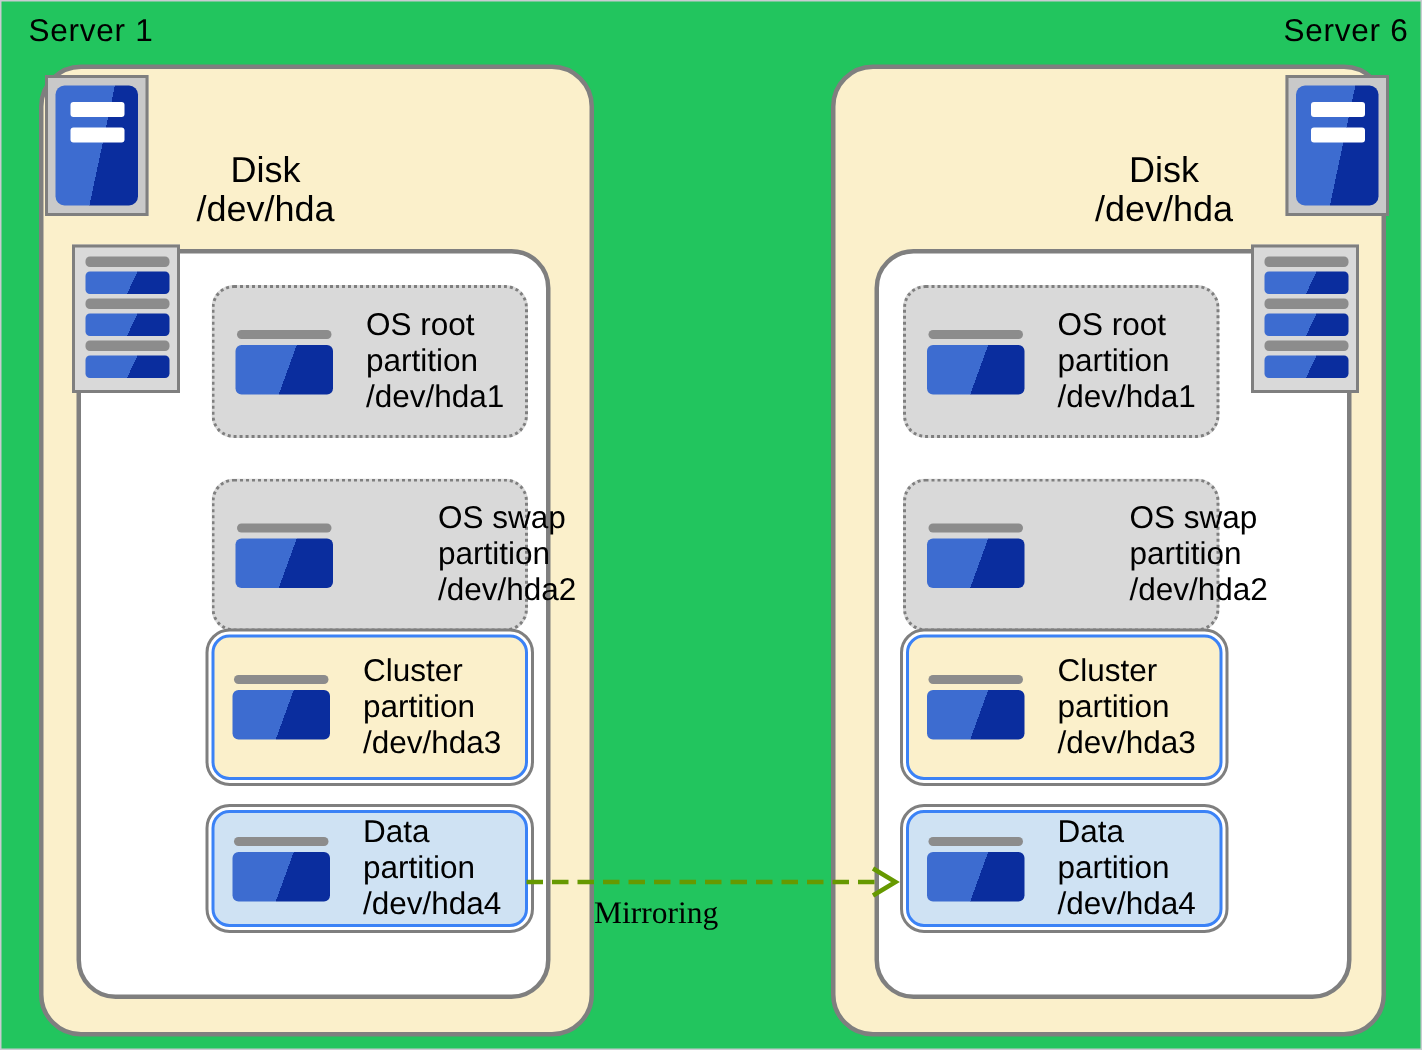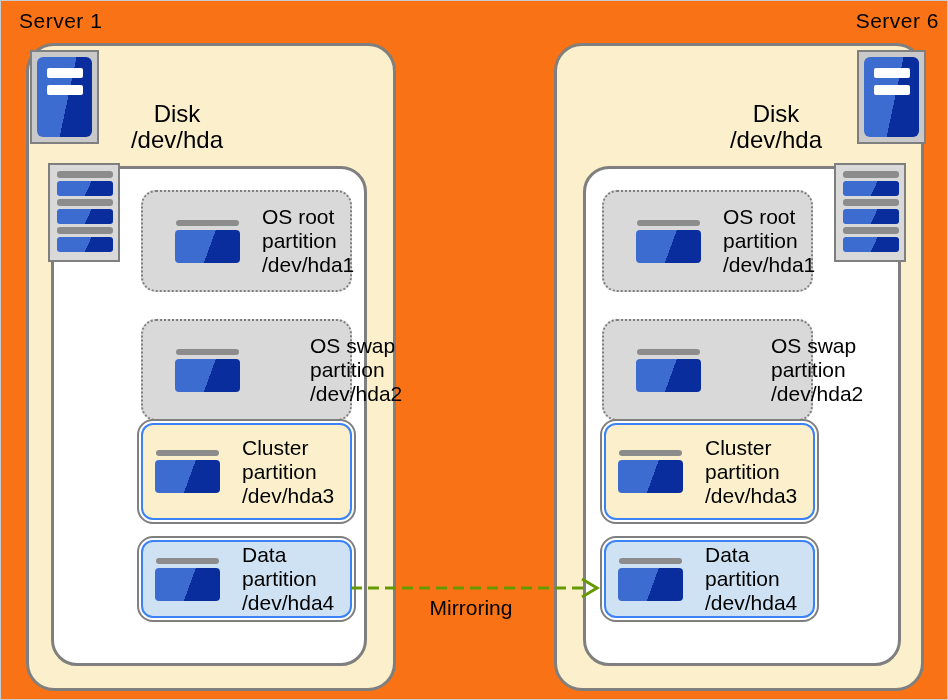--- a/index.html
+++ b/index.html
@@ -2,21 +2,21 @@
 <html><head>
 <meta charset="utf-8">
 <style>
   * { margin: 0; padding: 0; box-sizing: border-box; }
   html,body { background: #fff; }
   body { font-family: "Liberation Sans", sans-serif; color: #000; }
 
   .canvas {
     position: relative;
     width: 948px; height: 700px;
-    background: #f97316;
+    background: #22c55e;
     border: 1px solid #c8ccd1;
     overflow: hidden;
   }
 
   .server-label {
     position: absolute;
     top: 8px;
     font-size: 21px;
     letter-spacing: 0.5px;
     white-space: nowrap;
@@ -115,21 +115,21 @@
   .part {
     position: absolute;
     display: flex;
     align-items: center;
   }
   .part.dotted {
     width: 211px; height: 102px;
     background: #D9D9D9;
     border: 2px dotted #7F7F7F;
     border-radius: 15px;
-    padding-left: 32px;
+    padding-left: 14px;
   }
   .group.left  .part.dotted { left: 112px; }
   .group.right .part.dotted { left: 45px; }
   .part.p-root { top: 144px; }
   .part.p-swap { top: 273px; gap: 48px; }
 
   .part.double {
     width: 219px;
     background: #ffffff;
     border: 2px solid #7F7F7F;
@@ -176,23 +176,24 @@
   .arrow-svg {
     position: absolute;
     left: 346px; top: 574px;
     width: 256px; height: 26px;
     z-index: 4;
   }
   .mirroring-label {
     position: absolute;
     left: 395px; top: 595px;
     width: 150px;
-    text-align: center;
+    text-align: left;
     font-size: 21px;
     white-space: nowrap;
+    font-family: Liberation Serif, serif;
   }
 </style>
 </head>
 <body>
 
 <div class="canvas">
 
   <div class="server-label s1">Server 1</div>
   <div class="server-label s2">Server 6</div>
 

